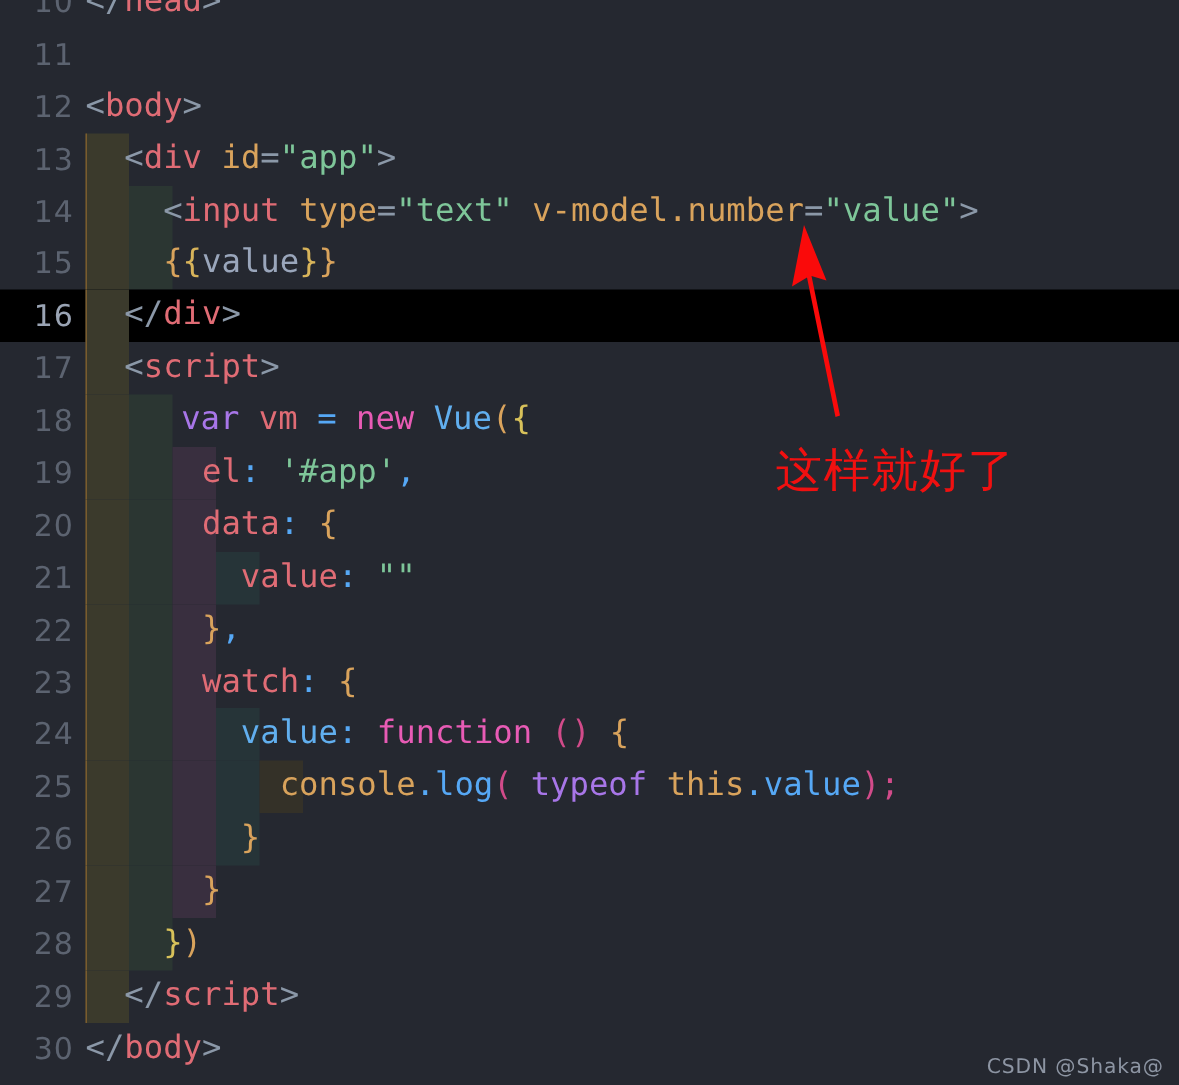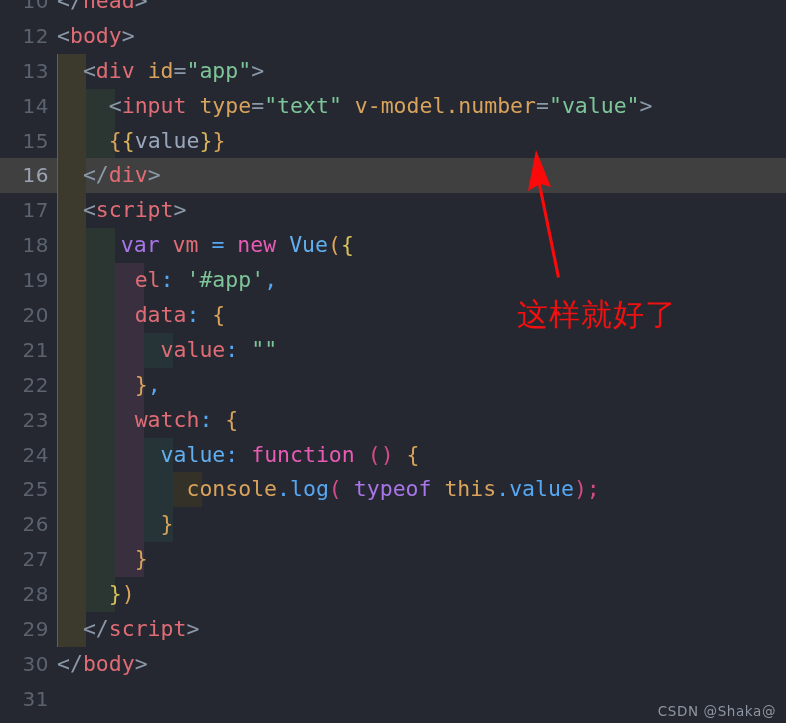--- a/index.html
+++ b/index.html
@@ -15,21 +15,21 @@
   }
   .code-lines{ position:absolute; top:-16px; left:0; right:0; }
   .line{
     position:relative;
     height:34.9px;
     line-height:34.9px;
     white-space:pre;
     font-size:21.5px;
     letter-spacing:0px;
   }
-  .line.active{ background:#404040; }
+  .line.active{ background:#000000; }
   .gutter{
     position:absolute; left:0; top:0;
     width:49px; text-align:right;
     color:#5c6370; font-size:20px;
     font-family:"DejaVu Sans","Liberation Sans",sans-serif;
     letter-spacing:.5px;
   }
   .line.active .gutter{ color:#9aa4b4; }
   .code{ position:absolute; left:57px; top:0; }
 
@@ -82,20 +82,24 @@
 
 <div id="editor">
 
   <div class="code-lines">
 
     <div class="line">
       <span class="gutter">10</span>
       <span class="code"><span class="punct">&lt;/</span><span class="tag">head</span><span class="punct">&gt;</span></span>
     </div>
 
+    <div class="line">
+      <span class="gutter">11</span>
+      <span class="code"></span>
+    </div>
 
     <div class="line">
       <span class="gutter">12</span>
       <span class="code"><span class="punct">&lt;</span><span class="tag">body</span><span class="punct">&gt;</span></span>
     </div>
 
     <div class="line">
       <span class="gutter">13</span>
       <span class="ig g1"></span>
       <span class="code">  <span class="punct">&lt;</span><span class="tag">div</span> <span class="attr">id</span><span class="punct">=</span><span class="str">"app"</span><span class="punct">&gt;</span></span>

